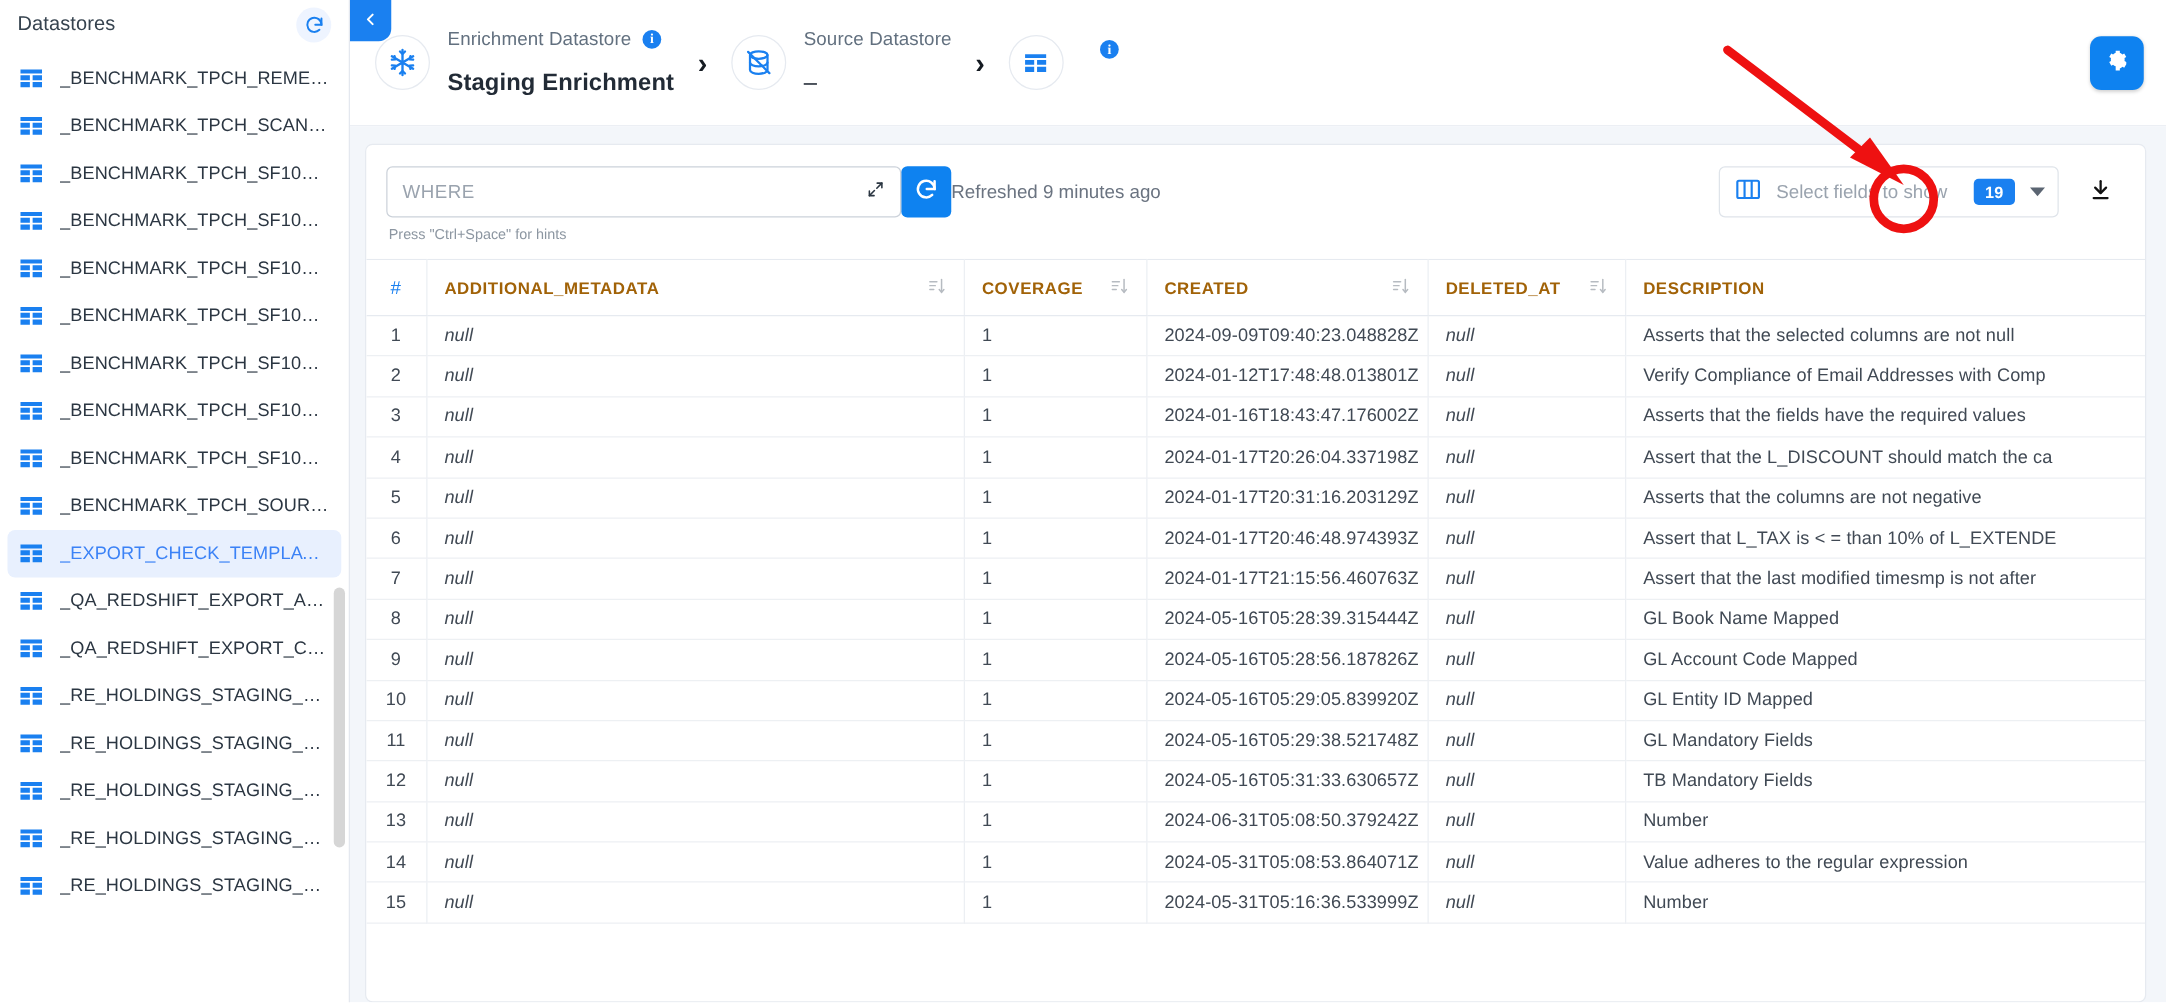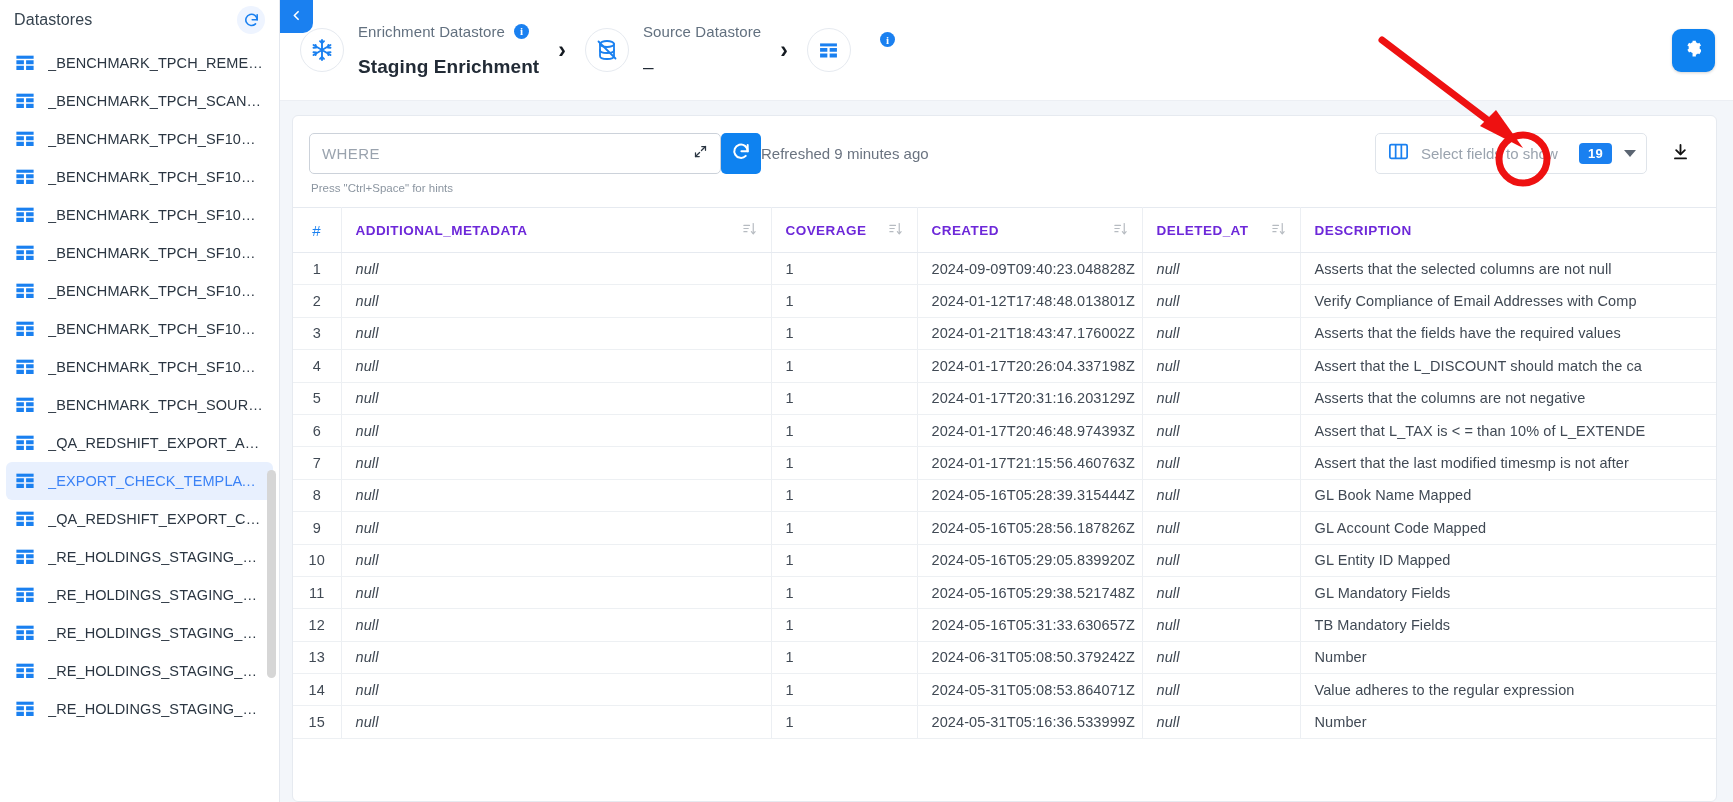--- a/index.html
+++ b/index.html
@@ -179,21 +179,21 @@
     width: 40px; height: 40px; border-radius: 5px;
     display: flex; align-items: center; justify-content: center;
     cursor: pointer; background: #fff; border: none;
   }
 
   
   .tbl-wrap { position: absolute; top: 91px; left: 0; right: 0; bottom: 0; overflow: hidden; }
   table.grid { border-collapse: collapse; table-layout: fixed; width: 1447px; }
   table.grid th {
     height: 45px;
-    font-size: 13.5px; font-weight: 700; color: #6d28d9;
+    font-size: 13.5px; font-weight: 700; color: #a16207;
     text-align: left; letter-spacing: .45px;
     border-top: 1px solid #e6eaf0;
     border-bottom: 1px solid #e6eaf0;
     border-right: 1px solid #eceff3;
     padding: 0 14px;
     background: #fff;
     vertical-align: middle;
     white-space: nowrap;
   }
   table.grid th.hash { color: #1a80f0; font-weight: 400; font-size: 15px; text-align: center; padding: 0; }
@@ -321,37 +321,37 @@
         </div>
         <div class="ds-item">
           <span>
             <svg class="ds-icon" viewBox="0 0 24 24" fill="#1a80f0">
               <path d="M2.6 4h18.8v3.4H2.6z"></path>
               <path d="M2.6 9h8.2v4.3H2.6zM13.2 9h8.2v4.3h-8.2zM2.6 14.9h8.2v4.6H2.6zM13.2 14.9h8.2v4.6h-8.2z"></path>
             </svg>
           </span>
           <span class="ds-label">_BENCHMARK_TPCH_SOUR…</span>
         </div>
+        <div class="ds-item active">
+          <span>
+            <svg class="ds-icon" viewBox="0 0 24 24" fill="#1a80f0">
+              <path d="M2.6 4h18.8v3.4H2.6z"></path>
+              <path d="M2.6 9h8.2v4.3H2.6zM13.2 9h8.2v4.3h-8.2zM2.6 14.9h8.2v4.6H2.6zM13.2 14.9h8.2v4.6h-8.2z"></path>
+            </svg>
+          </span>
+          <span class="ds-label">_EXPORT_CHECK_TEMPLAT…</span>
+        </div>
         <div class="ds-item">
           <span>
             <svg class="ds-icon" viewBox="0 0 24 24" fill="#1a80f0">
               <path d="M2.6 4h18.8v3.4H2.6z"></path>
               <path d="M2.6 9h8.2v4.3H2.6zM13.2 9h8.2v4.3h-8.2zM2.6 14.9h8.2v4.6H2.6zM13.2 14.9h8.2v4.6h-8.2z"></path>
             </svg>
           </span>
           <span class="ds-label">_QA_REDSHIFT_EXPORT_A…</span>
-        </div>
-        <div class="ds-item active">
-          <span>
-            <svg class="ds-icon" viewBox="0 0 24 24" fill="#1a80f0">
-              <path d="M2.6 4h18.8v3.4H2.6z"></path>
-              <path d="M2.6 9h8.2v4.3H2.6zM13.2 9h8.2v4.3h-8.2zM2.6 14.9h8.2v4.6H2.6zM13.2 14.9h8.2v4.6h-8.2z"></path>
-            </svg>
-          </span>
-          <span class="ds-label">_EXPORT_CHECK_TEMPLAT…</span>
         </div>
         <div class="ds-item">
           <span>
             <svg class="ds-icon" viewBox="0 0 24 24" fill="#1a80f0">
               <path d="M2.6 4h18.8v3.4H2.6z"></path>
               <path d="M2.6 9h8.2v4.3H2.6zM13.2 9h8.2v4.3h-8.2zM2.6 14.9h8.2v4.6H2.6zM13.2 14.9h8.2v4.6h-8.2z"></path>
             </svg>
           </span>
           <span class="ds-label">_QA_REDSHIFT_EXPORT_C…</span>
         </div>
@@ -613,21 +613,21 @@
                   <td class="nullv">null</td>
                   <td>1</td>
                   <td>2024-01-12T17:48:48.013801Z</td>
                   <td class="nullv">null</td>
                   <td>Verify Compliance of Email Addresses with Comp</td>
                 </tr>
                 <tr>
                   <td class="idx">3</td>
                   <td class="nullv">null</td>
                   <td>1</td>
-                  <td>2024-01-21T18:43:47.176002Z</td>
+                  <td>2024-01-16T18:43:47.176002Z</td>
                   <td class="nullv">null</td>
                   <td>Asserts that the fields have the required values</td>
                 </tr>
                 <tr>
                   <td class="idx">4</td>
                   <td class="nullv">null</td>
                   <td>1</td>
                   <td>2024-01-17T20:26:04.337198Z</td>
                   <td class="nullv">null</td>
                   <td>Assert that the L_DISCOUNT should match the ca</td>

